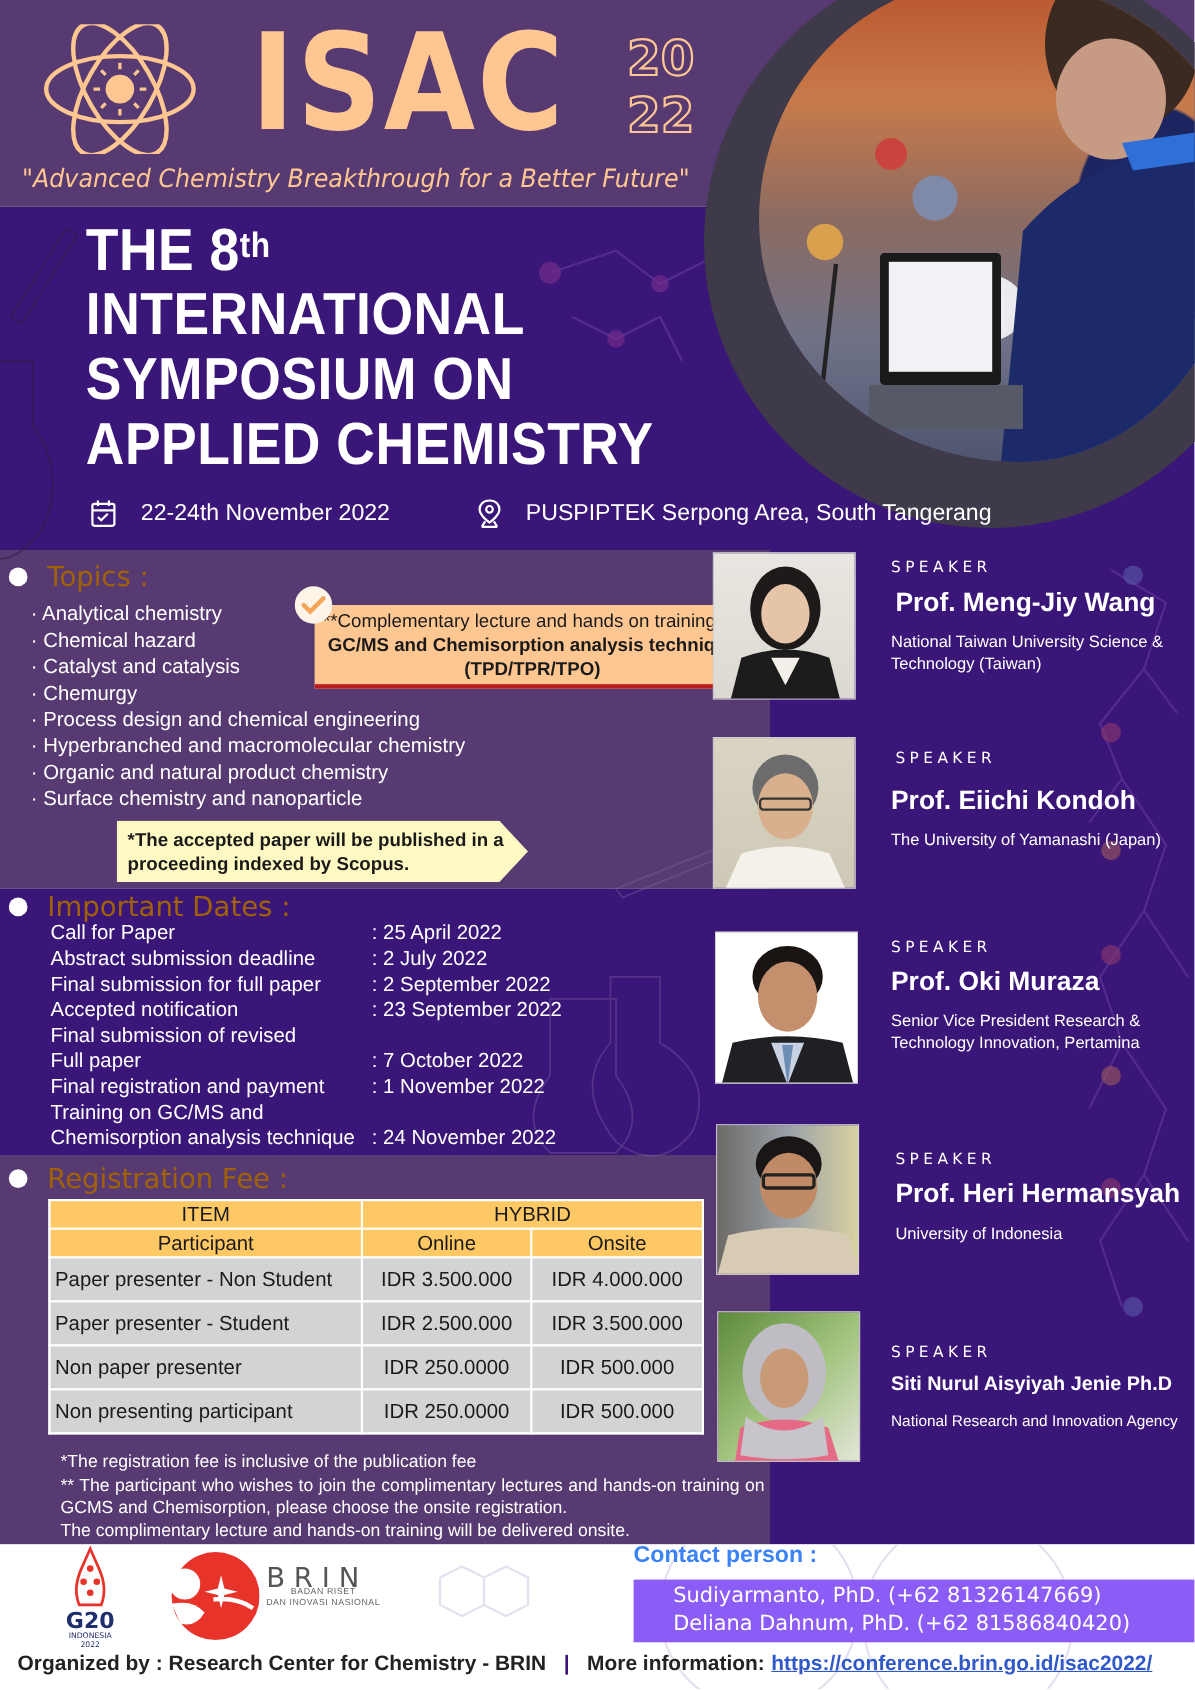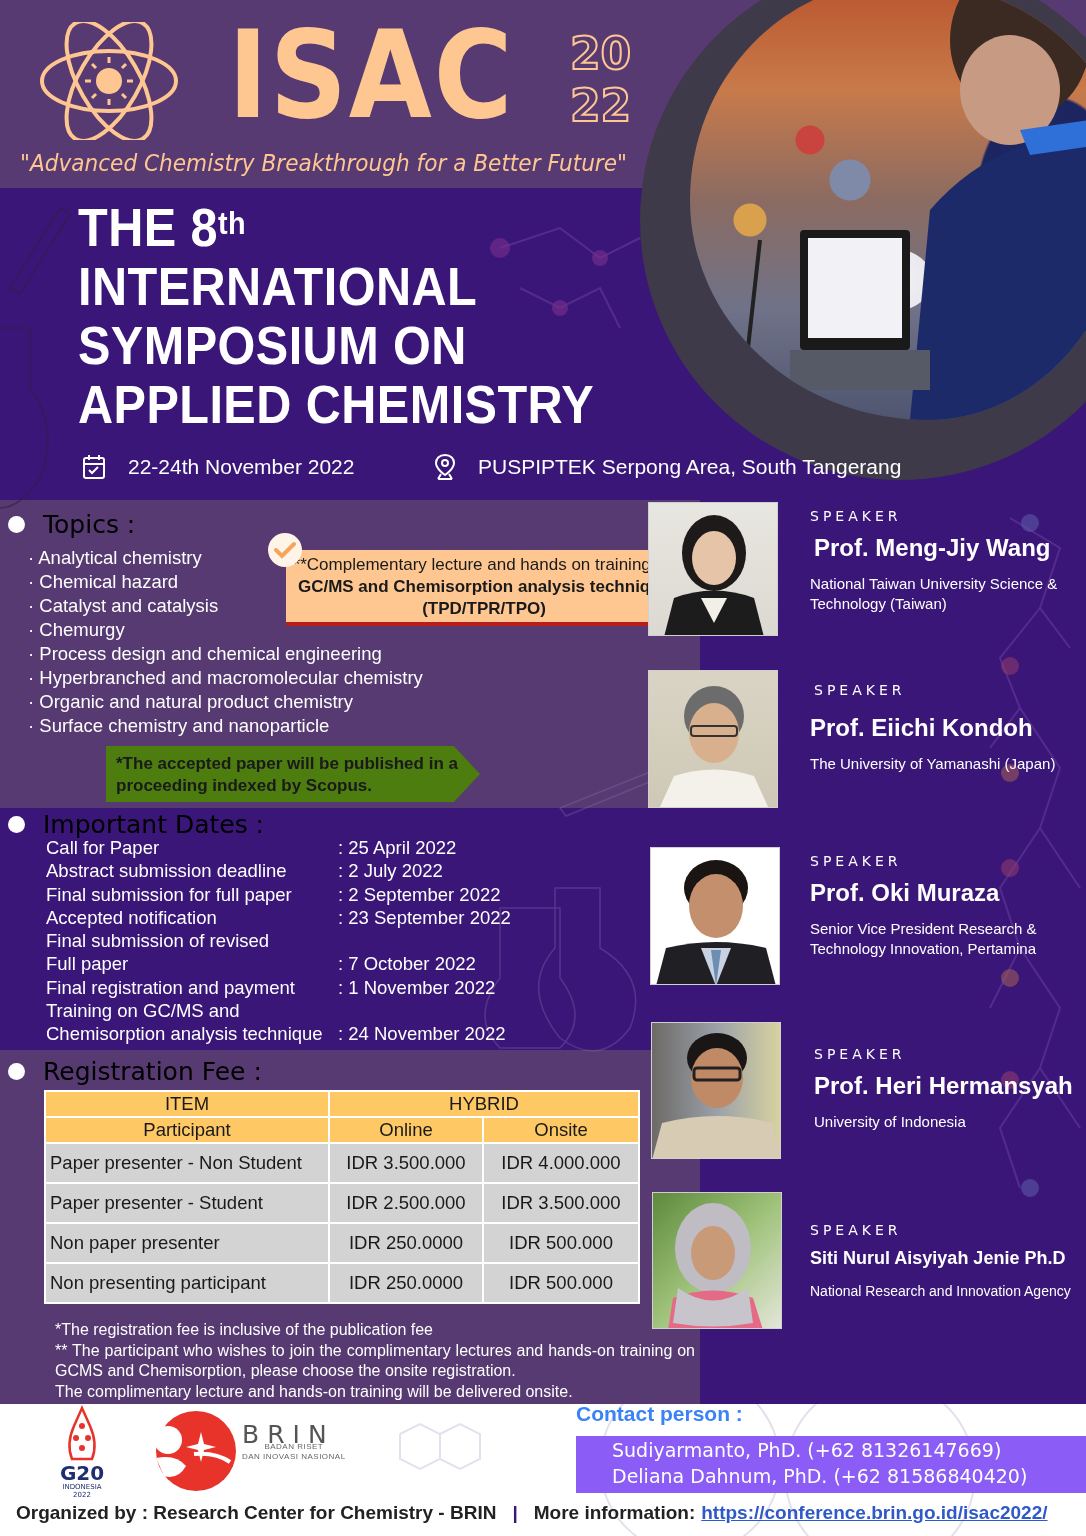--- a/index.html
+++ b/index.html
@@ -38,31 +38,31 @@
 
   .main-title { left: 78px; top: 198px; color: #ffffff; font-family: "Liberation Sans", sans-serif; font-weight: bold; font-size: 54px; line-height: 59px; letter-spacing: 0.5px; transform: scaleX(0.9); transform-origin: left top; }
   .main-title sup { font-size: 32px; vertical-align: top; position: relative; top: -4px; }
 
   .event-row { top: 452px; height: 30px; display: flex; align-items: center; color: #ffffff; font-size: 21px; }
   .event-date { left: 82px; }
   .event-loc { left: 434px; }
   .event-row svg { margin-right: 22px; }
 
   
-  .section-head { display: flex; align-items: center; color: #000000; font-family: "DejaVu Sans", sans-serif; font-size: 25px; }
+  .section-head { display: flex; align-items: center; color: #a16207; font-family: "DejaVu Sans", sans-serif; font-size: 25px; }
   .bullet-dot { width: 17px; height: 17px; border-radius: 50%; background: #ffffff; margin-right: 18px; }
 
   .topics-head { left: 8px; top: 510px; }
   .topics-list { left: 28px; top: 546px; color: #ffffff; font-size: 18.5px; line-height: 24px; list-style: none; }
   .topics-list li::before { content: "· "; }
 
   .note-complement { left: 286px; top: 550px; width: 402px; height: 76px; background: #fec792; border-right: 6px solid #e8b27b; border-bottom: 4px solid #b91c1c; color: #1a1a1a; font-size: 17px; line-height: 22px; text-align: center; padding-top: 4px; }
   .check-icon { left: 268px; top: 533px; width: 34px; height: 34px; border-radius: 50%; background: #fff4e8; display: flex; align-items: center; justify-content: center; }
 
-  .note-scopus { left: 106px; top: 746px; width: 374px; height: 56px; background: #4d7c0f; color: #1a1a1a; font-weight: bold; font-size: 17px; line-height: 22px; padding: 7px 0 0 10px; clip-path: polygon(0 0, 93% 0, 100% 50%, 93% 100%, 0 100%); }
+  .note-scopus { left: 106px; top: 746px; width: 374px; height: 56px; background: #fef9c3; color: #1a1a1a; font-weight: bold; font-size: 17px; line-height: 22px; padding: 7px 0 0 10px; clip-path: polygon(0 0, 93% 0, 100% 50%, 93% 100%, 0 100%); }
 
   .dates-head { left: 8px; top: 810px; }
   .dates-table { left: 46px; top: 836px; color: #ffffff; font-size: 18.5px; line-height: 23.3px; border-collapse: collapse; }
   .dates-table td { padding: 0; vertical-align: top; white-space: nowrap; }
   .dates-table td.lbl { width: 292px; }
 
   .reg-head { left: 8px; top: 1057px; }
   .fee-table { left: 44px; top: 1090px; width: 596px; border-collapse: collapse; background: #ffffff; border: 2px solid #f0f0f0; font-size: 18.5px; color: #1a1a1a; }
   .fee-table th { background: #fec865; font-weight: normal; height: 26px; border: 2px solid #ffffff; }
   .fee-table td { background: #d3d3d3; height: 40px; border: 2px solid #ffffff; text-align: center; white-space: nowrap; }

